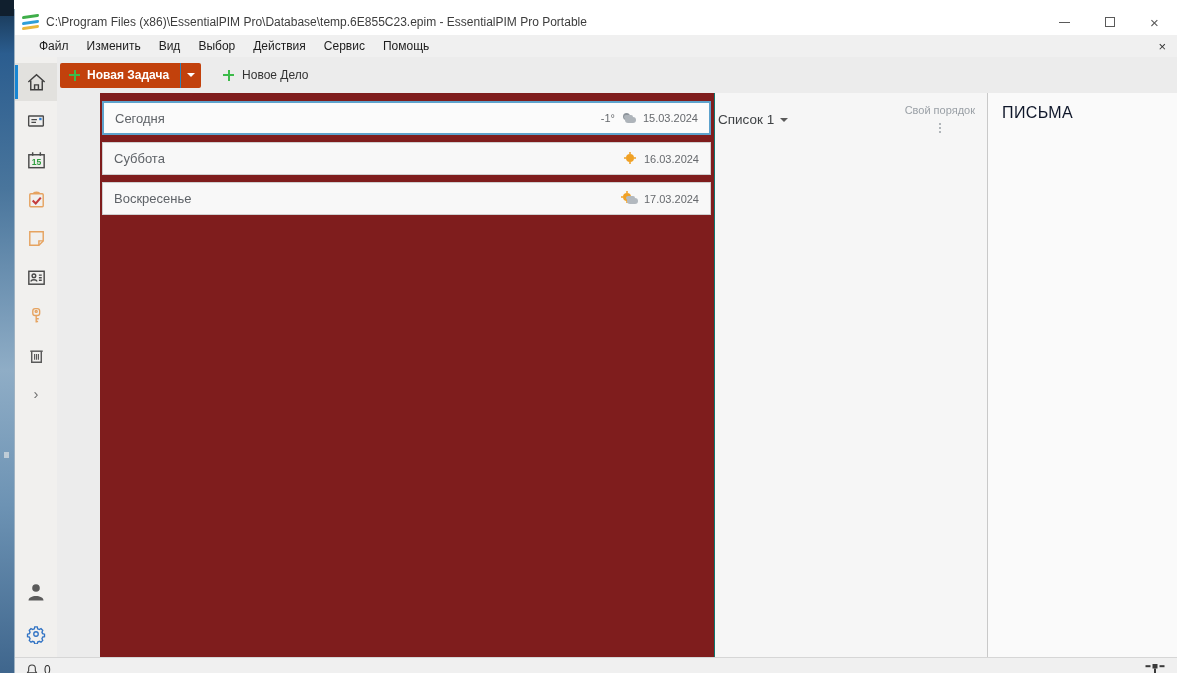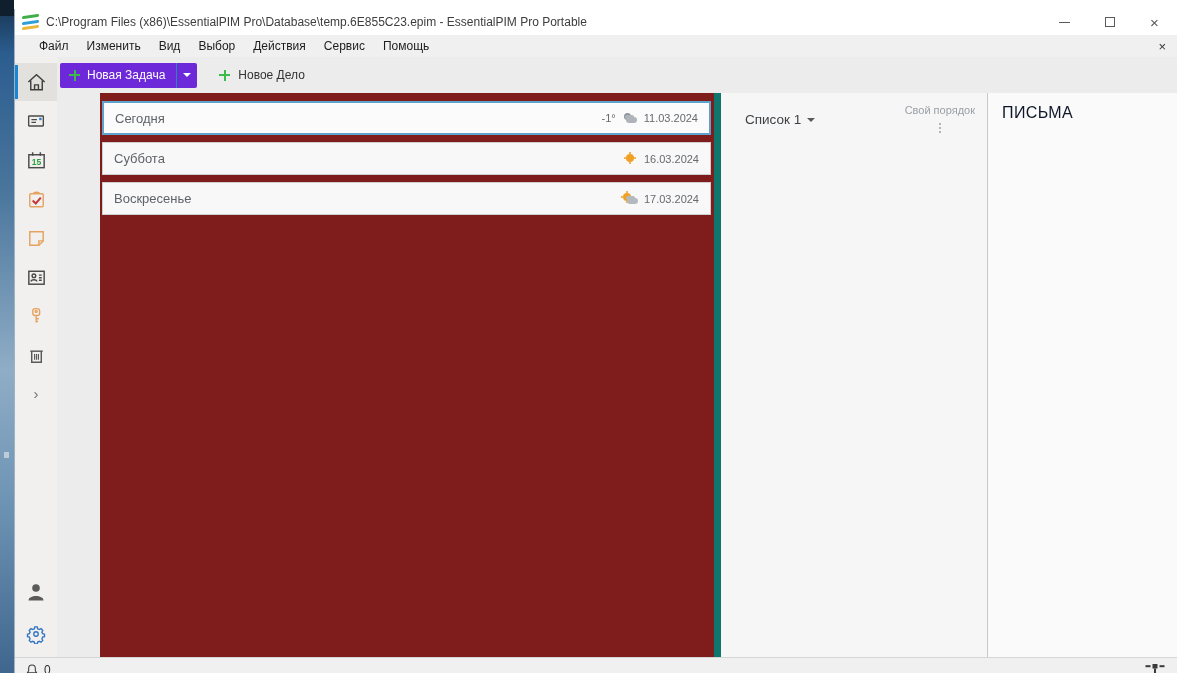--- a/index.html
+++ b/index.html
@@ -50,21 +50,21 @@
   .side-item.selected { background:#e2e1de; }
   .side-item.selected::before { content:""; position:absolute; left:0; top:2px; bottom:2px; width:3px; background:#1886d3; }
   .side-item svg { display:block; }
   .side-expand { font-size:15px; color:#707070; height:24px; display:flex; align-items:center; justify-content:center; width:42px; margin-top:6px; }
   .side-spacer { flex:1 1 auto; }
   .side-bottom { width:42px; height:38px; display:flex; align-items:center; justify-content:center; margin-bottom:4px; }
 
   
   .content { flex:1 1 auto; display:flex; flex-direction:column; min-width:0; }
   .toolbar { height:36px; flex:0 0 36px; background:#ececec; display:flex; align-items:center; padding-left:3px; }
-  .btn-new-task { display:flex; height:25px; background:#6d28d9; border-radius:2px; overflow:hidden; align-items:stretch; }
+  .btn-new-task { display:flex; height:25px; background:#c2410c; border-radius:2px; overflow:hidden; align-items:stretch;font-weight:bold; }
   .btn-main { display:flex; align-items:center; gap:7px; padding:0 11px 0 9px; color:#fff; font-size:12px; }
   .btn-drop { width:21px; display:flex; align-items:center; justify-content:center; border-left:1px solid #2e82b8; }
   .caret-down { width:0; height:0; border-left:4px solid transparent; border-right:4px solid transparent; border-top:4px solid #fff; display:block; }
   .plus { position:relative; width:11px; height:11px; display:inline-block; flex:0 0 11px; }
   .plus::before { content:""; position:absolute; left:0; top:4.5px; width:11px; height:2px; background:#3dbb4a; }
   .plus::after  { content:""; position:absolute; left:4.5px; top:0; width:2px; height:11px; background:#3dbb4a; }
   .btn-new-deal { display:flex; align-items:center; gap:8px; margin-left:16px; font-size:12px; color:#333; padding:0 6px; height:25px; }
 
   
   .panels { flex:1 1 auto; display:flex; min-height:0; }
@@ -92,21 +92,21 @@
   }
   .wx[data-weather="sun-cloud"]::before {
     content:""; position:absolute; left:1px; top:1px; width:8px; height:8px; border-radius:50%; background:#f0a125;
     box-shadow:0 -5px 0 -3px #f0a125, -5px 0 0 -3px #f0a125, 0 5px 0 -3px #f0a125;
   }
   .wx[data-weather="sun-cloud"]::after {
     content:""; position:absolute; left:5px; top:6px; width:11px; height:6px; border-radius:6px; background:#b3b9bf;
     box-shadow:-2px -3px 0 -1px #b3b9bf;
   }
 
-  .list-panel { width:274px; flex:0 0 274px; background:#f6f6f6; border-left:7px solid #0f766e; border-right:1px solid #c9c9c9; padding:11px 12px 0 24px; }
+  .list-panel { width:274px; flex:0 0 274px; background:#f6f6f6; border-left:1px solid #0f766e; border-right:1px solid #c9c9c9; padding:11px 12px 0 3px; }
   .list-header { display:flex; align-items:center; }
   .list-title-wrap { display:flex; align-items:center; gap:6px; }
   .list-title { font-size:13.5px; color:#3f4245; }
   .caret-dark { width:0; height:0; border-left:4px solid transparent; border-right:4px solid transparent; border-top:4px solid #5a5a5a; display:inline-block; margin-top:2px; }
   .sort-wrap { margin-left:auto; display:flex; align-items:center; gap:6px;flex-direction:column; }
   .sort-label { font-size:11px; color:#9aa0a6; }
   .kebab { display:inline-flex; flex-direction:column; gap:2px; padding:1px; }
   .kebab i { width:2px; height:2px; background:#9aa0a6; border-radius:50%; display:block; }
 
   .mail-panel { flex:1 1 auto; background:#fafafa; padding:11px 0 0 14px; }
@@ -255,21 +255,21 @@
       </div>
 
       <div class="panels">
 
         <div class="day-panel">
           <div class="day-card selected">
             <span class="day-label">Сегодня</span>
             <span class="day-right">
               <span class="day-temp">-1°</span>
               <span class="wx" data-weather="cloud-moon"></span>
-              <span class="day-date">11.03.2024</span>
+              <span class="day-date">15.03.2024</span>
             </span>
           </div>
           <div class="day-card">
             <span class="day-label">Суббота</span>
             <span class="day-right">
 
               <span class="wx" data-weather="sun"></span>
               <span class="day-date">16.03.2024</span>
             </span>
           </div>

